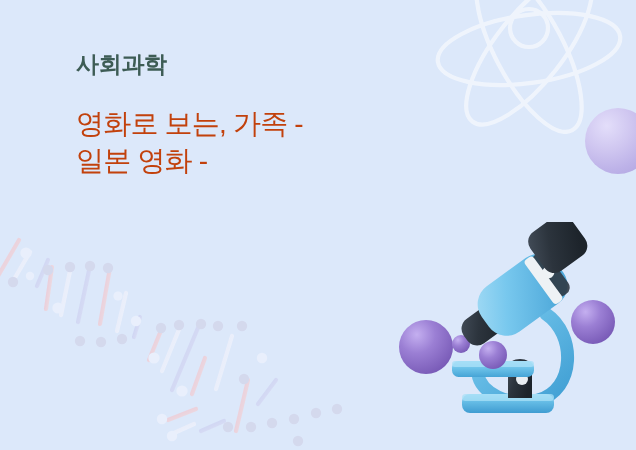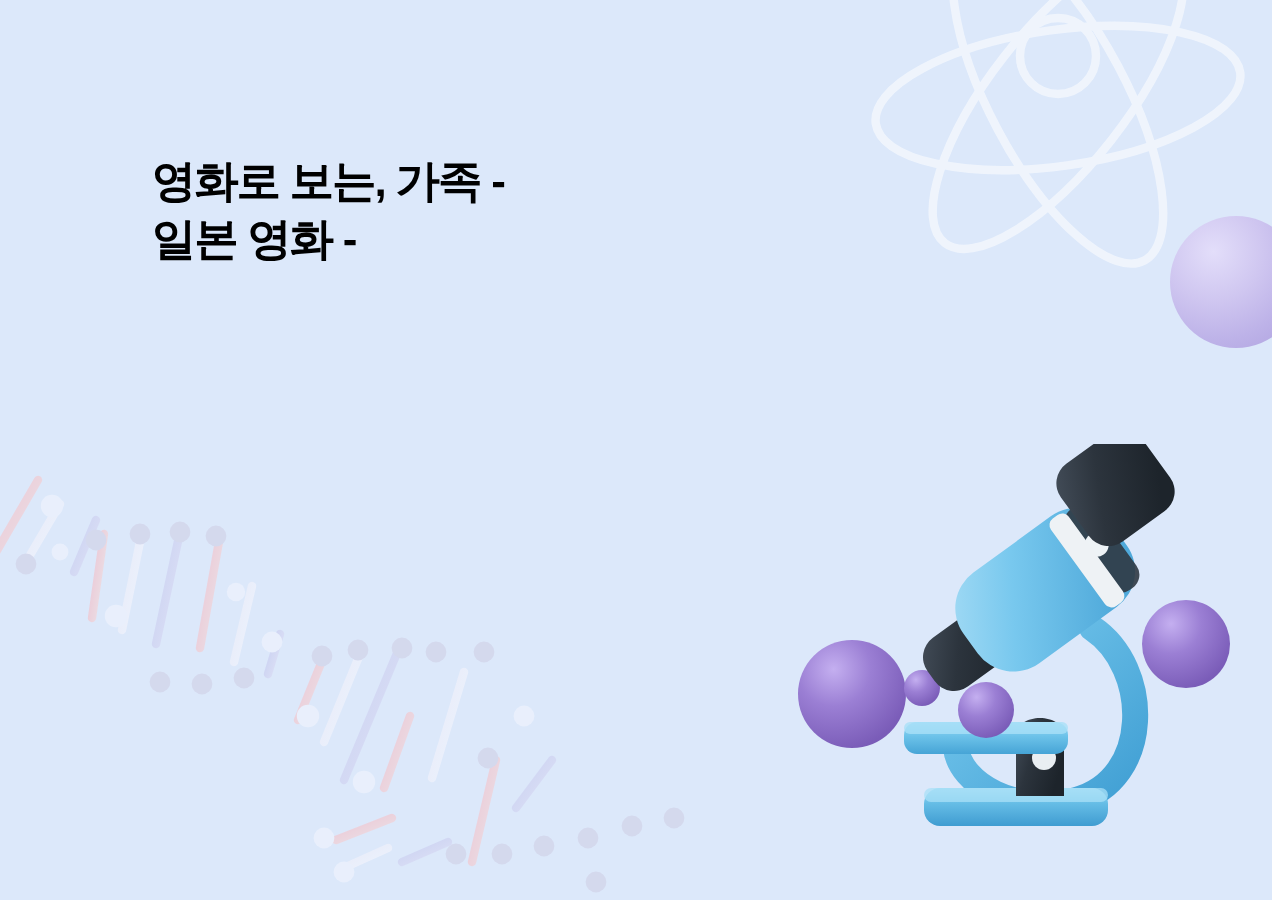--- a/index.html
+++ b/index.html
@@ -68,25 +68,25 @@
     margin: 0;
     font-size: 23px;
     font-weight: bold;
     letter-spacing: -0.3px;
     color: #3d5c55;
     line-height: 1.25;
   }
 
   .title {
     margin: 26px 0 0 0;
-    font-size: 22px;
-    font-weight: bold;
+    font-size: 28px;
+    font-weight: normal;
     letter-spacing: -0.8px;
     line-height: 1.34;
-    color: #000000;
+    color: #c2410c;
     white-space: pre-line;
   }
 
   
   .microscope {
     position: absolute;
     left: 398px;
     top: 222px;
     width: 238px;
     height: 228px;
@@ -181,20 +181,21 @@
           <circle cx="196" cy="155" r="5.6"></circle>
           <circle cx="276" cy="122" r="5.2"></circle>
           <circle cx="176" cy="183" r="5.2"></circle>
           <circle cx="186" cy="200" r="5.2"></circle>
         </g>
       </g>
     </svg>
   </div>
 
   <div class="text-block">
+    <p class="eyebrow">사회과학</p>
     <h1 class="title">영화로 보는, 가족 -
 일본 영화  -</h1>
   </div>
 
   <svg class="microscope" viewBox="0 0 238 228" aria-hidden="true">
     <defs>
       <linearGradient id="tube" x1="0" y1="0" x2="1" y2="0.4">
         <stop offset="0%" stop-color="#a6dcf5"></stop>
         <stop offset="42%" stop-color="#78c8ee"></stop>
         <stop offset="100%" stop-color="#4fa9da"></stop>

